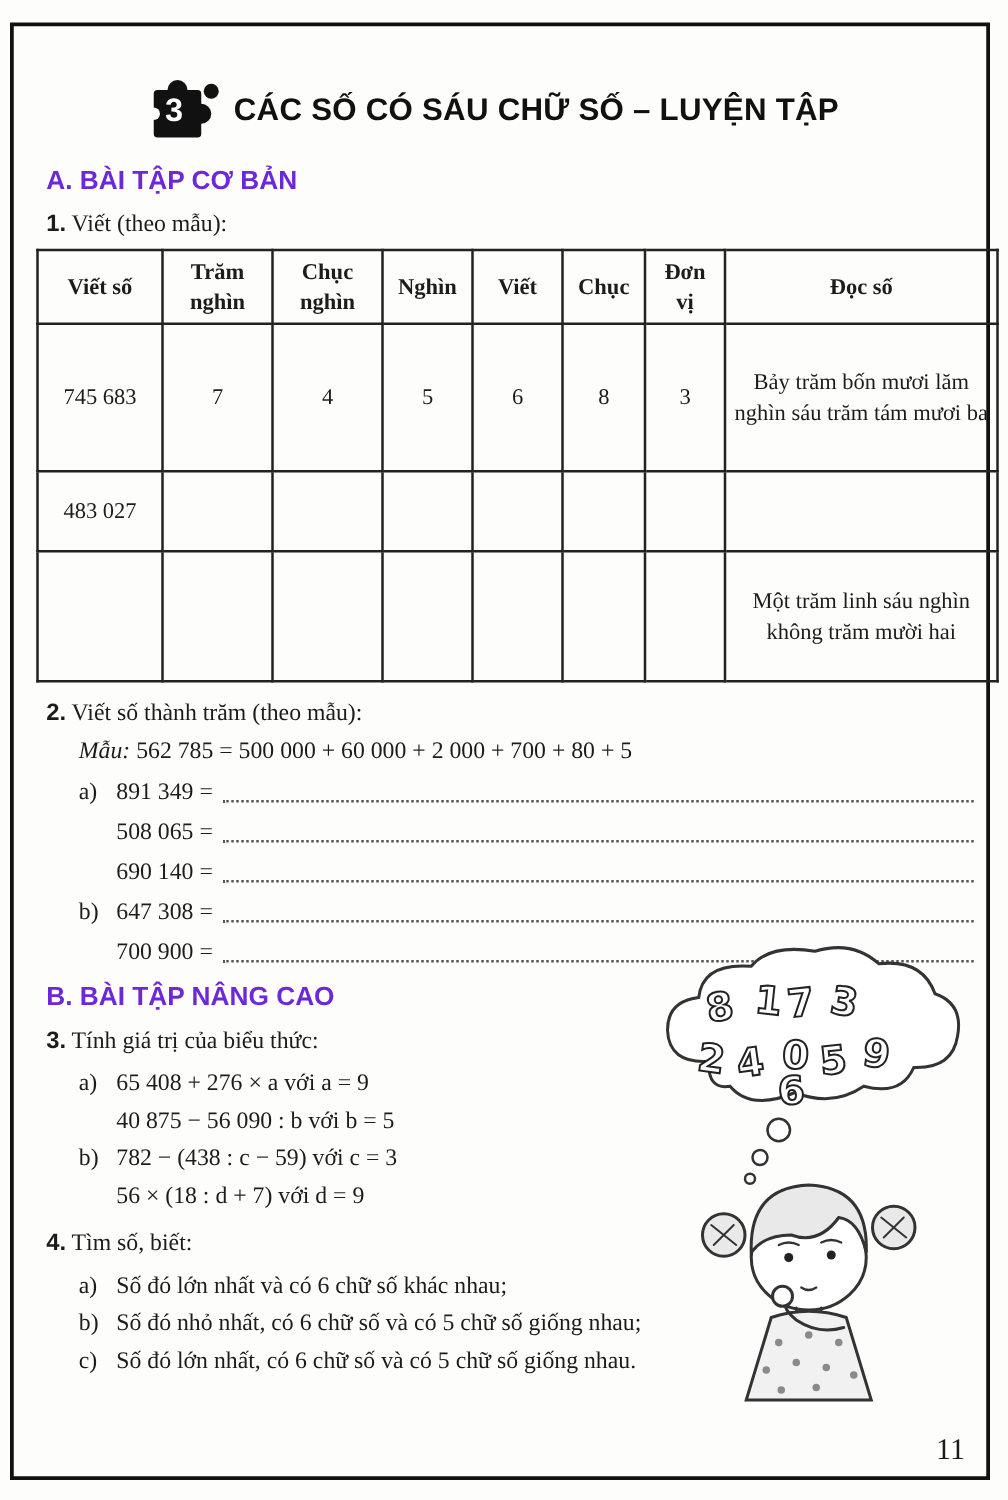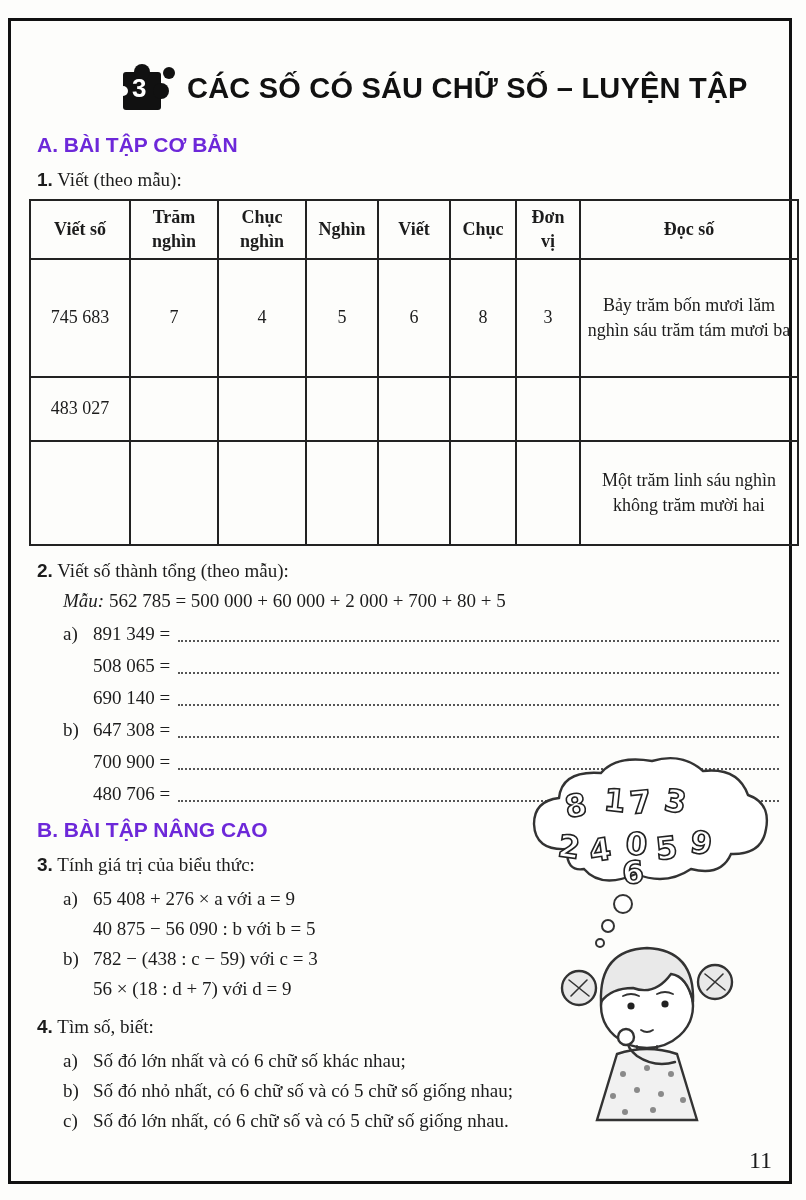--- a/index.html
+++ b/index.html
@@ -14,21 +14,21 @@
 
   
   .page-header { display: flex; align-items: center; gap: 10px; padding-left: 86px; margin-bottom: 16px; }
   .puzzle-badge { position: relative; width: 62px; height: 58px; flex: 0 0 auto; }
   .puzzle-badge .badge-num {
     position: absolute; left: 17px; top: 14px; color: #fff;
     font-family: "Liberation Sans", sans-serif; font-weight: bold; font-size: 26px;
   }
   h1.title {
     font-family: "Liberation Sans", sans-serif; font-weight: bold;
-    font-size: 29px; letter-spacing: 0.2px; color: #111;
+    font-size: 25px; letter-spacing: 0.2px; color: #111;
   }
 
   h2.section-heading {
     font-family: "Liberation Sans", sans-serif; font-weight: bold;
     font-size: 21px; color: #6d28d9; margin: 10px 0 12px 8px;
   }
 
   .exercise-lead { font-size: 19px; margin: 6px 0 8px 8px; }
   .exercise-lead .ex-num { font-family: "Liberation Sans", sans-serif; font-weight: bold; font-size: 19px; }
 
@@ -142,21 +142,21 @@
       <td></td>
       <td></td>
       <td></td>
       <td>Một trăm linh sáu nghìn không trăm mười hai</td>
     </tr>
   </tbody>
     </table>
 
   <p class="exercise-lead">
     <span class="ex-num">2.</span>
-    <span>Viết số thành tổng (theo mẫu):</span>
+    <span>Viết số thành trăm (theo mẫu):</span>
   </p>
 
   <div class="ex2-block">
     <p class="mau-line">
       <i>Mẫu:</i>
       <span>562 785 = 500 000 + 60 000 + 2 000 + 700 + 80 + 5</span>
     </p>
     <div class="fill-line">
       <span class="lbl">a)</span>
       <span class="expr">891 349 =</span>
@@ -173,25 +173,20 @@
       <span class="dots"></span>
     </div>
     <div class="fill-line">
       <span class="lbl">b)</span>
       <span class="expr">647 308 =</span>
       <span class="dots"></span>
     </div>
     <div class="fill-line">
       <span class="lbl"></span>
       <span class="expr">700 900 =</span>
-      <span class="dots"></span>
-    </div>
-    <div class="fill-line">
-      <span class="lbl"></span>
-      <span class="expr">480 706 =</span>
       <span class="dots"></span>
     </div>
   </div>
 
   <h2 class="section-heading">B. BÀI TẬP NÂNG CAO</h2>
 
   <p class="exercise-lead">
     <span class="ex-num">3.</span>
     <span>Tính giá trị của biểu thức:</span>
   </p>

